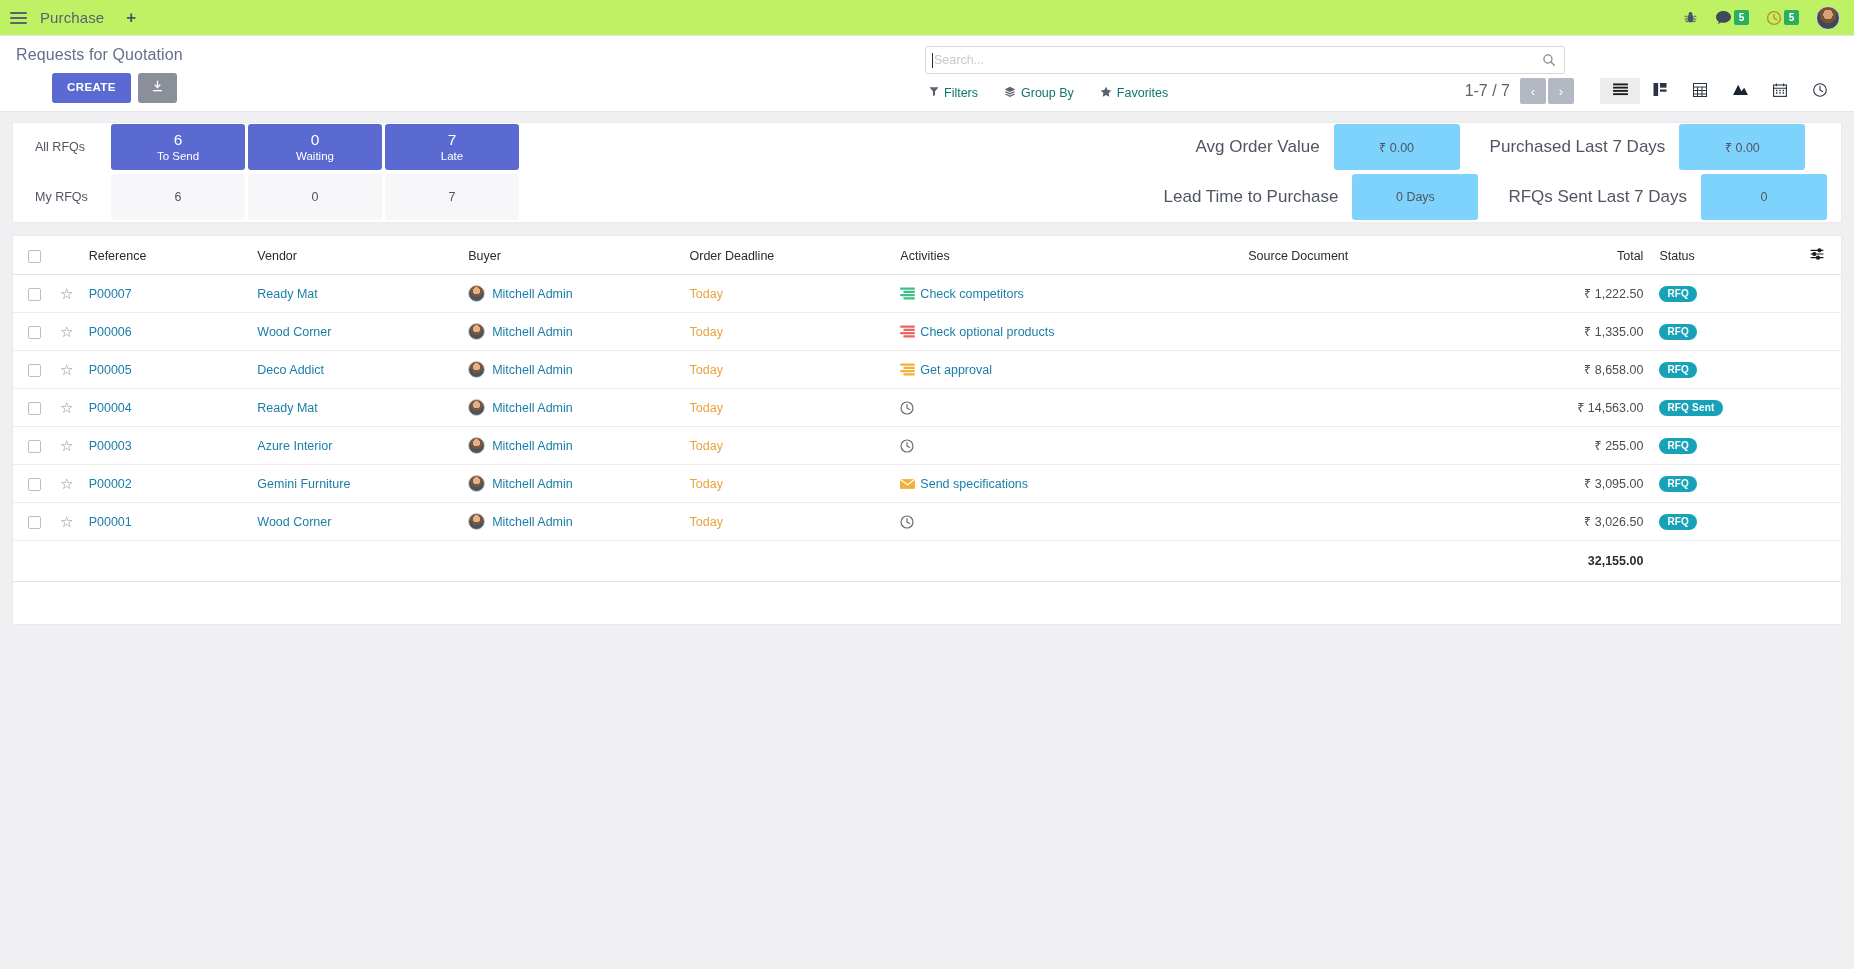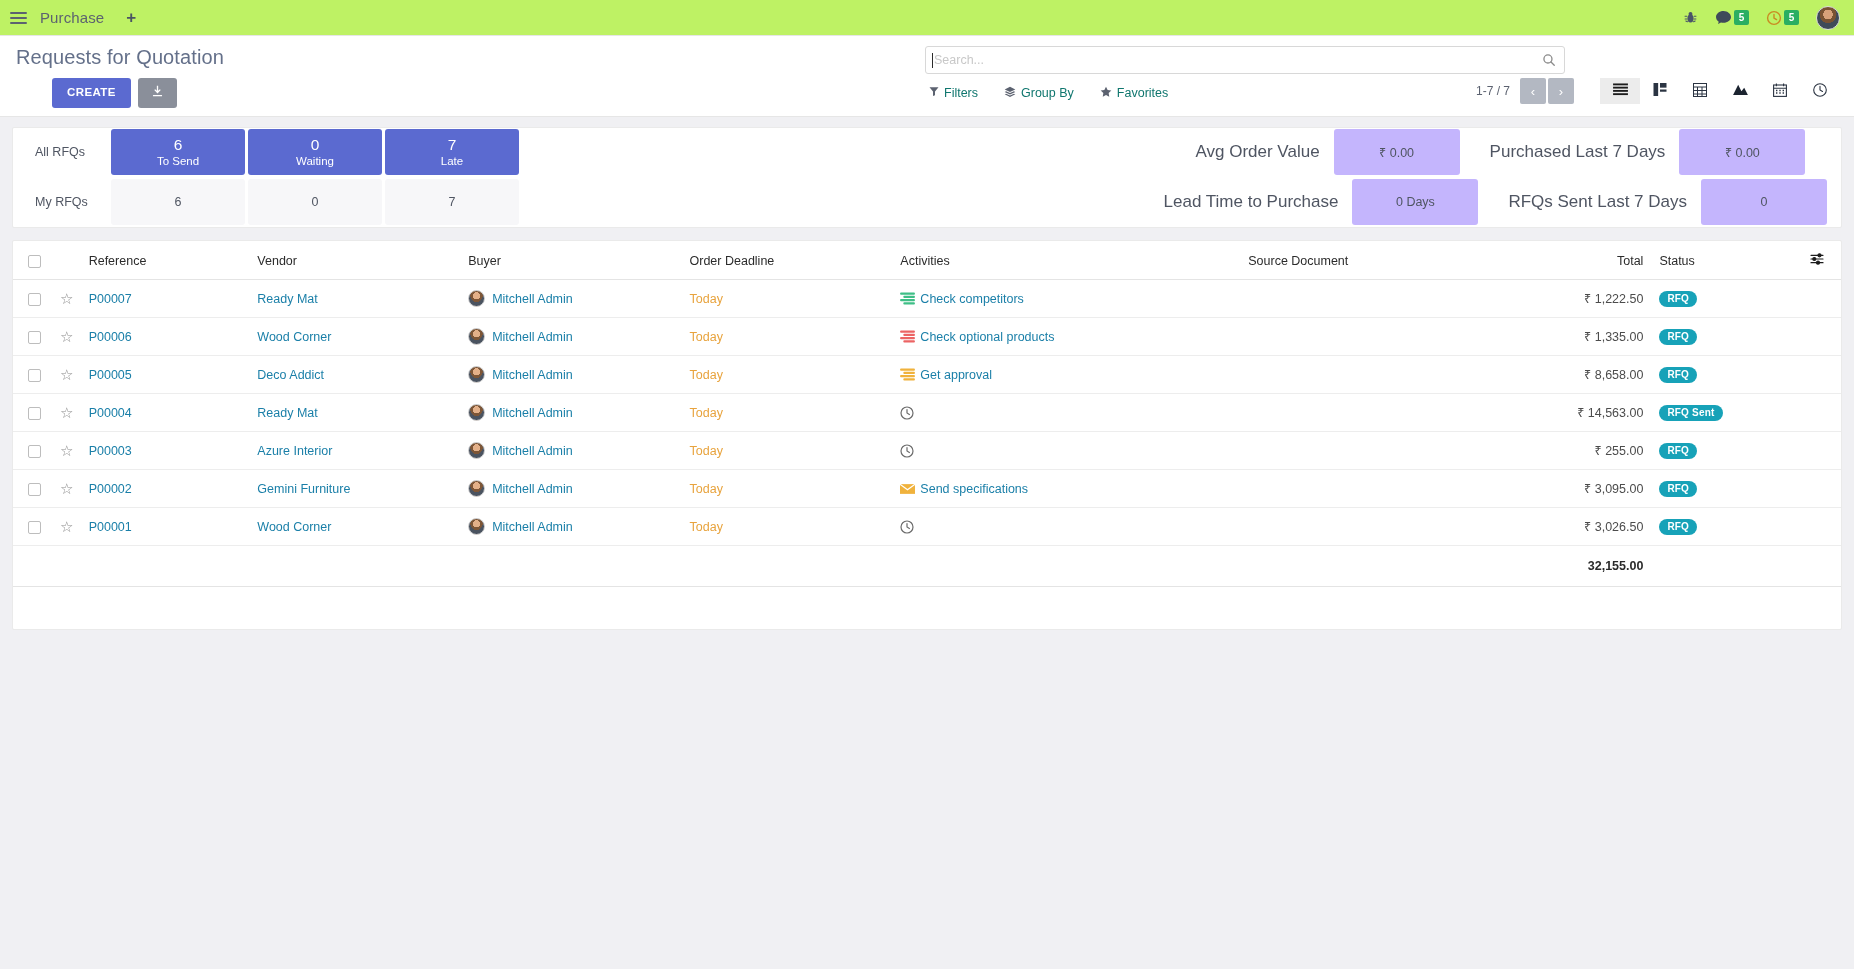--- a/index.html
+++ b/index.html
@@ -50,21 +50,21 @@
     background: #ffffff;
     padding: 10px 16px 8px 16px;
     display: flex;
     align-items: flex-start;
     position: relative;
     min-height: 66px;
     border-bottom: 1px solid #e6e6e6;
   }
   .cp-left { flex: 0 0 auto; }
   .page-title {
-    font-size: 20px; color: #64708a; font-weight: 400; margin-bottom: 9px; letter-spacing: .1px;
+    font-size: 16px; color: #64708a; font-weight: 400; margin-bottom: 9px; letter-spacing: .1px;
   }
   .btn-row { display: flex; gap: 7px; padding-left: 36px; }
   .btn-create {
     background: #5b6ad0; color: #fff; border: none; border-radius: 3px;
     font-size: 11.5px; font-weight: 600; letter-spacing: .4px;
     padding: 8px 15px; cursor: pointer; text-transform: uppercase; line-height: 1;
   }
   .btn-import {
     background: #8a8f9a; color: #fff; border: none; border-radius: 3px;
     padding: 7px 13px; cursor: pointer; display: flex; align-items: center; justify-content: center;
@@ -93,21 +93,21 @@
   }
   .filter-item {
     display: flex; align-items: flex-start; gap: 5px; color: #0f766e;
     font-size: 12.5px; cursor: pointer;
   }
 
   .cp-right {
     position: absolute; right: 14px; top: 42px;
     display: flex; align-items: center; gap: 0;
   }
-  .pager-count { font-size: 12px; color: #5c6270; margin-right: 10px; white-space: nowrap; }
+  .pager-count { font-size: 16px; color: #5c6270; margin-right: 10px; white-space: nowrap; }
   .pager-btn {
     width: 26px; height: 26px; background: #b3b8c2; color: #fff; border: none;
     display: flex; align-items: center; justify-content: center; cursor: pointer;
     font-size: 13px; border-radius: 2px; margin-right: 2px;
   }
   .view-switch { display: flex; margin-left: 24px; gap: 0; }
   .view-btn {
     width: 40px; height: 26px; display: flex; align-items: center; justify-content: center;
     cursor: pointer; color: #3a4354; background: transparent; border: none;
   }
@@ -137,21 +137,21 @@
   .kpi-cell.muted .kpi-num { font-size: 12.5px; }
 
   .kpi-right {
     margin-left: auto; display: flex; flex-direction: column; gap: 4px; padding-right: 14px;
   }
   .kpi-rrow { display: flex; align-items: center; gap: 0; }
   .kpi-rlabel {
     font-size: 17px; color: #4f5562; text-align: right; padding-right: 14px; min-width: 170px;
   }
   .kpi-rval {
-    width: 126px; height: 46px; background: #c4b5fd; border-radius: 3px;
+    width: 126px; height: 46px; background: #7dd3fc; border-radius: 3px;
     display: flex; align-items: center; justify-content: center;
     font-size: 12.5px; color: #4f5562; margin-right: 30px;
   }
   .kpi-rval:last-child { margin-right: 0; }
 
   
   .list-card {
     background: #fff; margin: 12px 12px 0 12px; border: 1px solid #eaeaea;
     border-radius: 2px; min-height: 390px;
   }

